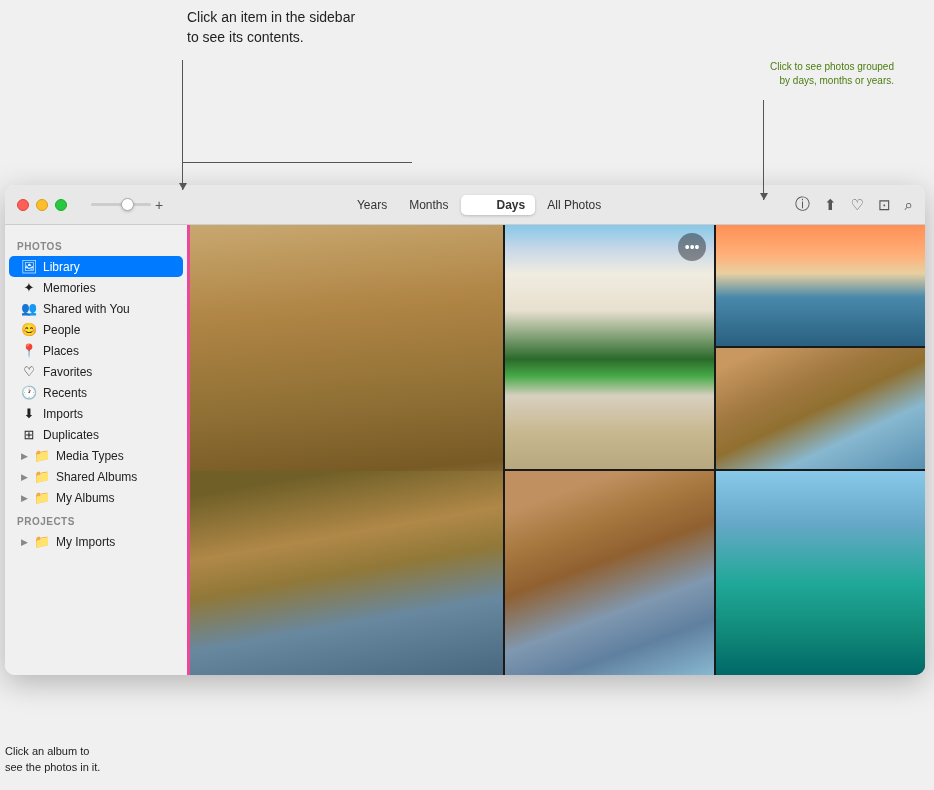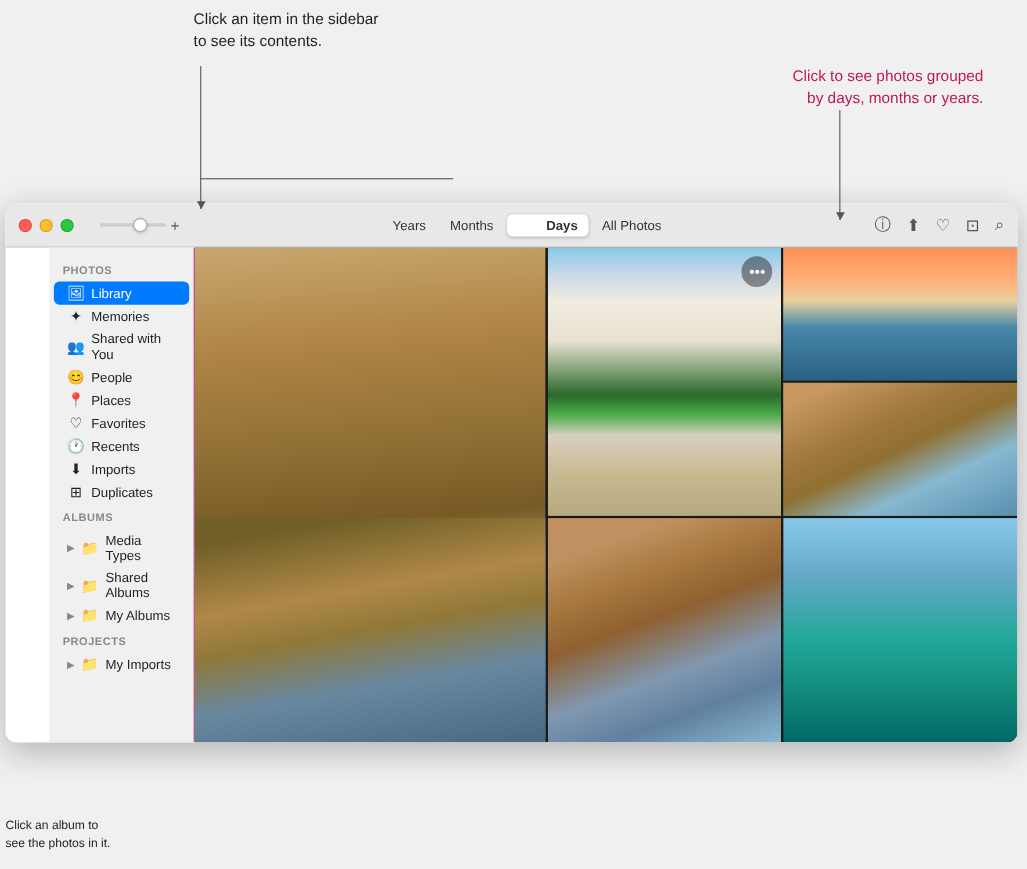--- a/index.html
+++ b/index.html
@@ -9,32 +9,32 @@
       background: #f0f0f0;
       font-family: -apple-system, BlinkMacSystemFont, 'Helvetica Neue', Arial, sans-serif;
       overflow: hidden;
       position: relative;
     }
 
     
     .annotation-top {
       position: absolute;
       top: 8px;
-      left: 176px;
+      left: 187px;
       font-size: 14px;
       color: #222;
       line-height: 1.4;
       z-index: 10;
     }
     .annotation-top-right {
       position: absolute;
       top: 60px;
       right: 40px;
-      font-size: 14px;
-      color: #be185d;
+      font-size: 10px;
+      color: #4d7c0f;
       line-height: 1.4;
       text-align: right;
       z-index: 10;
     }
     .annotation-bottom {
       position: absolute;
       bottom: 15px;
       left: 5px;
       font-size: 11px;
       color: #222;
@@ -204,27 +204,26 @@
 
     
     .window-body {
       flex: 1;
       display: flex;
       overflow: hidden;
     }
 
     
     .sidebar {
-      width: 132px;
+      width: 185px;
       background: #f0f0f0;
-      border-right: 1px solid #ec4899;
+      border-right: 3px solid #ec4899;
       overflow-y: auto;
       flex-shrink: 0;
       padding: 8px 0;
-      margin-left: 40px;
     }
     .sidebar-section-label {
       font-size: 10px;
       font-weight: 700;
       color: #888;
       text-transform: uppercase;
       padding: 8px 12px 4px 12px;
       letter-spacing: 0.5px;
     }
     .sidebar-item {
@@ -425,21 +424,20 @@
       </div>
       <div class="sidebar-item">
         <span class="si-icon">⬇</span>
         <span class="si-label">Imports</span>
       </div>
       <div class="sidebar-item">
         <span class="si-icon">⊞</span>
         <span class="si-label">Duplicates</span>
       </div>
 
-      <div class="sidebar-section-label">Albums</div>
 
       <div class="sidebar-item">
         <span class="sidebar-expand">▶</span>
         <span class="si-icon">📁</span>
         <span class="si-label">Media Types</span>
       </div>
       <div class="sidebar-item">
         <span class="sidebar-expand">▶</span>
         <span class="si-icon">📁</span>
         <span class="si-label">Shared Albums</span>

